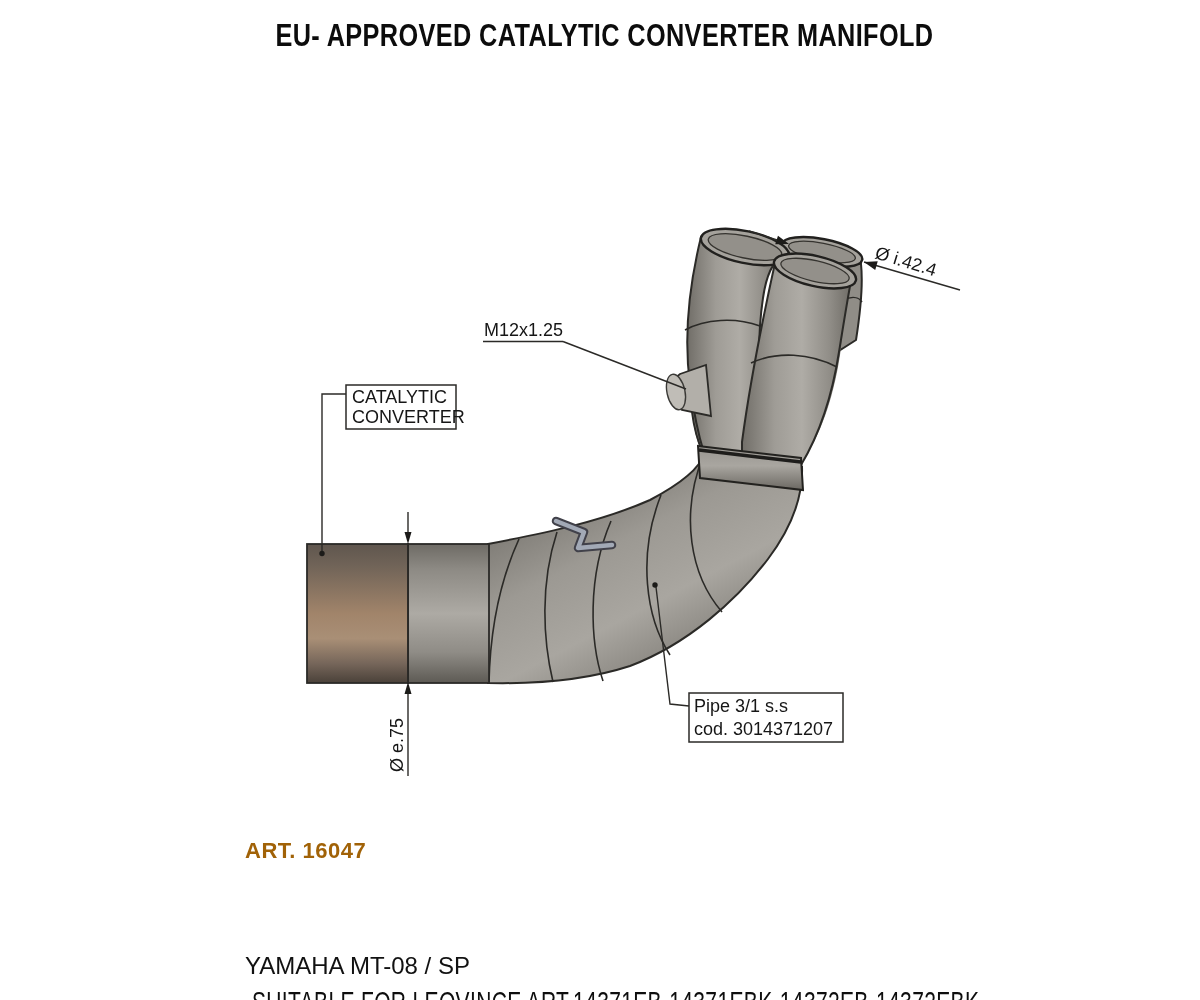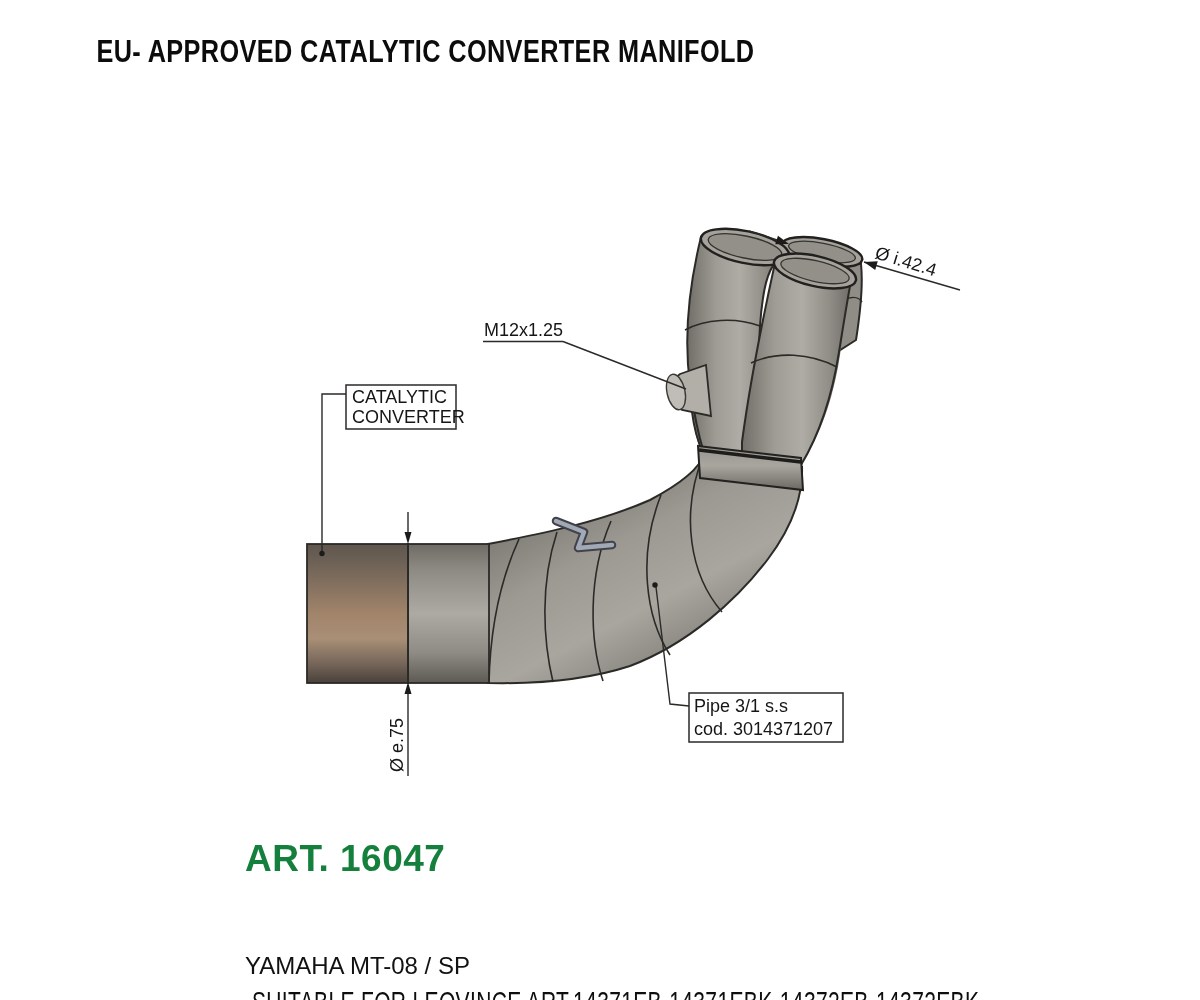--- a/index.html
+++ b/index.html
@@ -1,26 +1,26 @@
 <!DOCTYPE html>
 <html><head>
 <meta charset="utf-8">
 <style>
   html,body{margin:0;padding:0;}
   body{
     width:1200px;height:1000px;position:relative;background:#ffffff;
     font-family:"Liberation Sans","DejaVu Sans",sans-serif;overflow:hidden;
   }
   .abs{position:absolute;white-space:pre;}
-  .title-wrap{left:0;right:0;top:0;text-align:left;margin-top:16px;}
+  .title-wrap{left:0;right:0;top:0;text-align:center;}
   .title-text{
     display:inline-block;font-weight:bold;font-size:32px;line-height:34px;
     color:#0c0c0c;transform:scaleX(0.79);letter-spacing:.5px;
   }
-  .art{left:245px;top:838px;font-weight:bold;font-size:37px;color:#15803d;letter-spacing:.5px;}
+  .art{left:245px;top:838px;font-weight:bold;font-size:22px;color:#a16207;letter-spacing:.5px;}
   .models{left:245px;top:898px;font-size:24px;line-height:27px;color:#111;}
   .suitable-wrap{left:243px;top:968px;}
   .suitable-text{
     display:inline-block;font-size:30px;line-height:32px;color:#0e0e0e;
     transform:scaleX(0.70);transform-origin:left center;letter-spacing:.5px;
   }
   svg{position:absolute;left:0;top:0;}
   .dim-line{stroke:#2b2a27;stroke-width:1.4;fill:none;}
   .dim-text{font-family:"Liberation Sans","DejaVu Sans",sans-serif;font-size:18px;fill:#161616;}
   .outline{stroke:#2b2a27;fill:none;}

